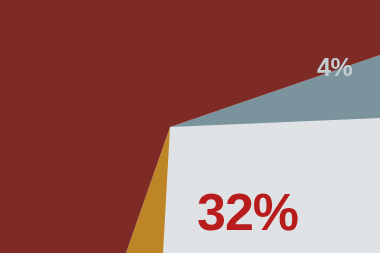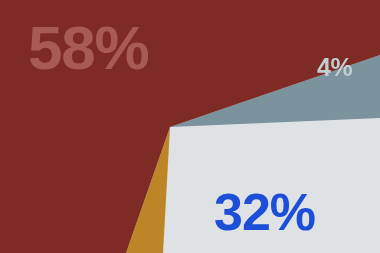--- a/index.html
+++ b/index.html
@@ -63,19 +63,18 @@
 
     <polygon id="slice-secondary" points="170,127 380,118 380,253 163,253" fill="#DEE2E5"></polygon>
 
     <polygon id="slice-tertiary" points="170,127 380,55 380,118" fill="#7A939C"></polygon>
 
     <polygon id="slice-quaternary" points="170,127 163,253 126,253" fill="#BE8526"></polygon>
 
     <polygon id="slice-primary" points="0,0 380,0 380,55 170,127 126,253 0,253" fill="#7E2A25"></polygon>
   </svg>
 
-  <div class="slice-label" id="label-58" style="color: rgb(168, 91, 82);">58%</div>
 
   <div class="slice-label" id="label-4" style="color: rgb(194, 206, 210);">4%</div>
 
-  <div class="slice-label" id="label-32" style="color: #1d4ed8; margin-left: 17px;">32%</div>
+  <div class="slice-label" id="label-32" style="color: #b91c1c;">32%</div>
 
 </div>
 
 </body></html>

